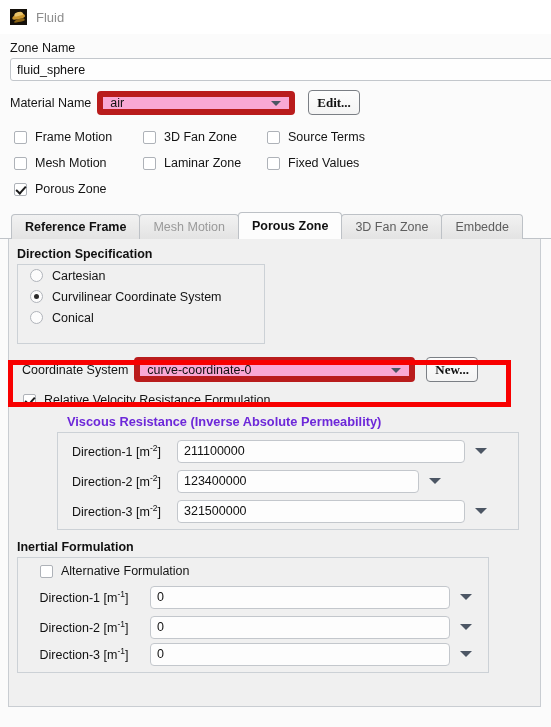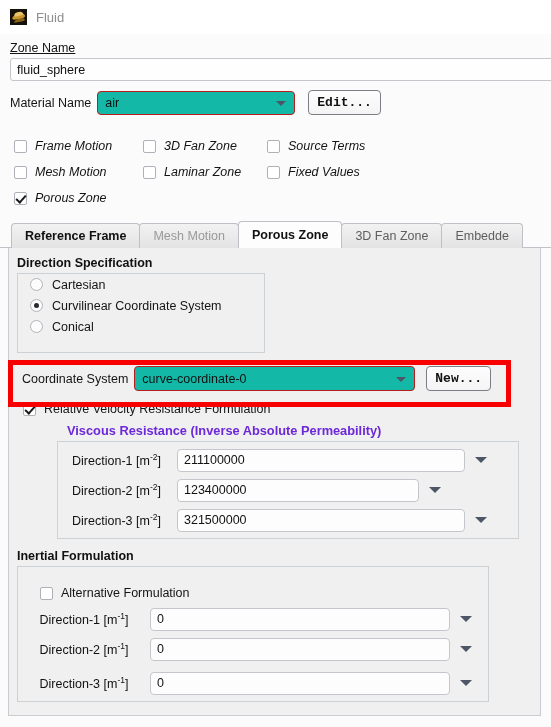--- a/index.html
+++ b/index.html
@@ -70,21 +70,20 @@
     background: #fbfbfb;
     padding: 5px 0 0 0;
   }
   .lbl {
     color: #141414;
     font-size: 12.5px;
     white-space: nowrap;
   }
   .zone-label {
     padding: 2px 16px 3px 10px;
-    text-decoration: underline;
   }
   .textinput {
     height: 22px;
     background: #fefefe;
     border: 1px solid #c3c7cc;
     border-radius: 3px;
     font-family: "Liberation Sans", sans-serif;
     font-size: 12.5px;
     color: #111;
     padding: 0 6px;
@@ -99,22 +98,22 @@
   }
 
   .material-row {
     margin: 9px 0 0 10px;
     display: flex;
     align-items: center;
   }
   .combo {
     position: relative;
     height: 24px;
-    background: #14b8a6;
-    border: 1px solid #b91c1c;
+    background: #f9a8d4;
+    border: 6px solid #b91c1c;
     border-radius: 4px;
     display: flex;
     align-items: center;
     padding: 0 24px 0 7px;
     box-sizing: border-box;
     font-size: 12.5px;
     color: #111;
     text-align: center;
   }
   .combo .arrow {
@@ -128,37 +127,36 @@
     border-top: 5px solid #4c5664;
   }
   .material-combo {
     width: 198px;
     margin-left: 6px;
   }
   .btn {
     border: 1px solid #7b7f85;
     border-radius: 4px;
     background: linear-gradient(#fdfdfd, #f4f4f4);
-    font-family: Liberation Mono, monospace;
+    font-family: Liberation Serif, serif;
     font-size: 13px;
     font-weight: bold;
     color: #111;
     height: 25px;
     padding: 0 8px;
     display: flex;
     align-items: center;
     justify-content: center;
     box-sizing: border-box;
   }
   .edit-btn { margin-left: 13px; }
 
   
   .cb-grid {
-    margin: 18px 0 0 14px;
-    font-style: italic;
+    margin: 9px 0 0 14px;
   }
   .cb-row {
     display: flex;
     align-items: center;
     height: 26px;
   }
   .cb-cell {
     display: flex;
     align-items: center;
   }
@@ -455,36 +453,36 @@
       </div>
       <div class="dir-row" style="margin-top:4px;">
         <span class="dir-lbl" style="width:117px;"><span>Direction-3</span> <span>[m</span><sup>-2</sup><span>]</span></span>
         <div class="dir-input" style="width:288px;">321500000</div>
         <span class="spin-arrow"></span>
       </div>
     </div>
 
     <div class="grp-title" style="margin-top:10px;">Inertial Formulation</div>
 
-    <div class="dirbox" style="margin:3px 0 0 8px; width:472px; padding-top:13px;">
+    <div class="dirbox" style="margin:3px 0 0 8px; width:472px; padding-top:0;">
       <div class="cb-row" style="padding-left:22px; height:26px;">
         <span class="checkbox"></span>
         <span class="lbl">Alternative Formulation</span>
       </div>
       <div class="dir-row">
         <span class="dir-lbl" style="width:128px; padding-left:2px;"><span>Direction-1</span> <span>[m</span><sup>-1</sup><span>]</span></span>
         <div class="dir-input" style="width:300px;">0</div>
         <span class="spin-arrow"></span>
       </div>
       <div class="dir-row" style="margin-top:4px;">
         <span class="dir-lbl" style="width:128px; padding-left:2px;"><span>Direction-2</span> <span>[m</span><sup>-1</sup><span>]</span></span>
         <div class="dir-input" style="width:300px;">0</div>
         <span class="spin-arrow"></span>
       </div>
-      <div class="dir-row" style="margin-top:8px;">
+      <div class="dir-row" style="margin-top:1px;">
         <span class="dir-lbl" style="width:128px; padding-left:2px;"><span>Direction-3</span> <span>[m</span><sup>-1</sup><span>]</span></span>
         <div class="dir-input" style="width:300px;">0</div>
         <span class="spin-arrow"></span>
       </div>
     </div>
 
   </div>
 
   <div class="redbox" style="left:8px; top:360px; width:503px; height:47px;"></div>
 

